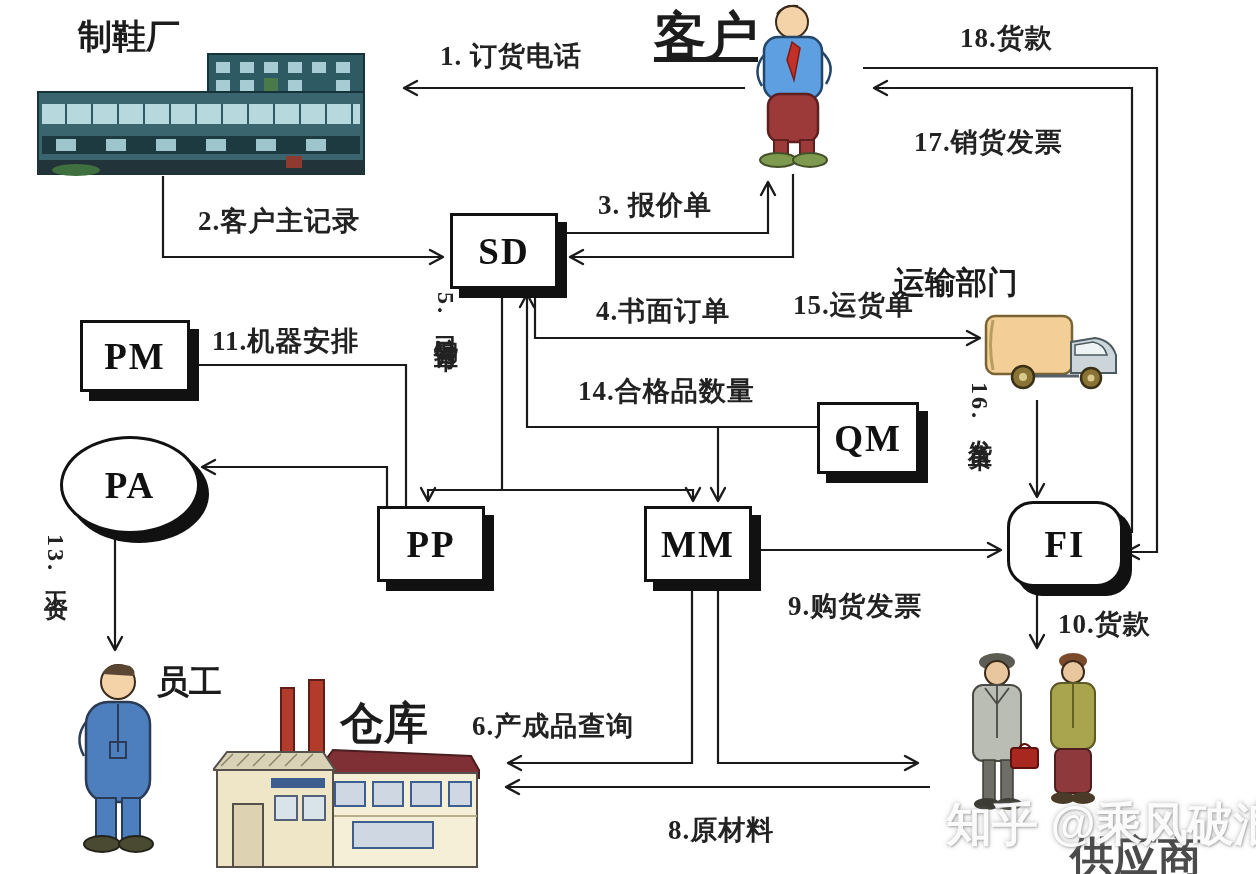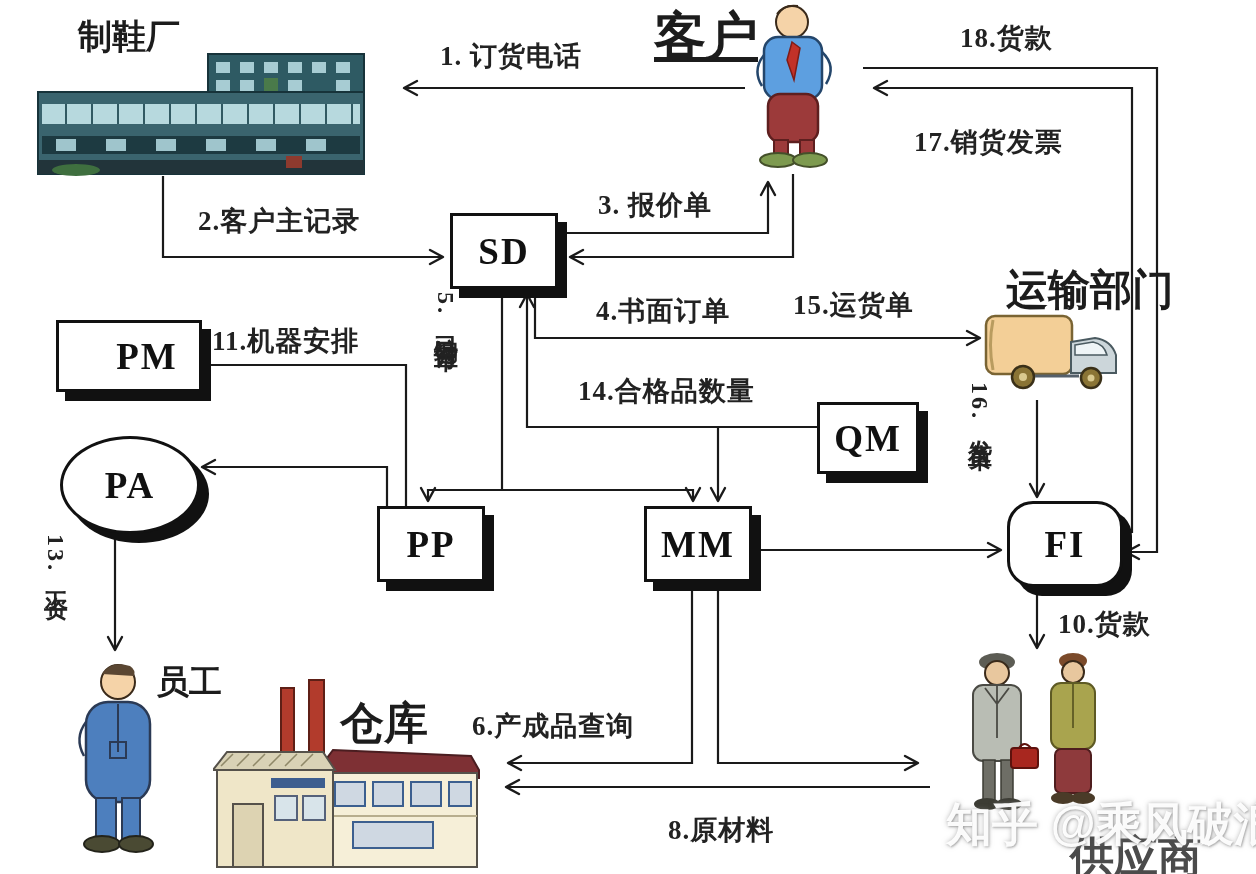--- a/index.html
+++ b/index.html
@@ -184,53 +184,54 @@
     <rect x="96" y="35" width="44" height="66" rx="10" fill="#a9a44e" stroke="#5e5a24" stroke-width="2"></rect>
     <path d="M118 35 V80" stroke="#5e5a24" stroke-width="1.8"></path>
     <rect x="100" y="101" width="36" height="44" rx="6" fill="#8e3a3c" stroke="#4e1d1e" stroke-width="2"></rect>
     <ellipse cx="108" cy="150" rx="12" ry="6" fill="#4a3b28"></ellipse>
     <ellipse cx="128" cy="150" rx="12" ry="6" fill="#4a3b28"></ellipse>
   </svg>
 
   <div class="node-box" style="left:450px;top:213px;width:102px;height:70px;">
     <span class="node-letter">SD</span>
   </div>
-  <div class="node-box" style="left:56px;top:320px;width:104px;height:66px;padding-left:36px;">
+  <div class="node-box" style="left:80px;top:320px;width:104px;height:66px;">
     <span class="node-letter">PM</span>
   </div>
   <div class="node-box ellipse" style="left:60px;top:436px;width:134px;height:92px;">
     <span class="node-letter">PA</span>
   </div>
   <div class="node-box" style="left:377px;top:506px;width:102px;height:70px;">
     <span class="node-letter">PP</span>
   </div>
   <div class="node-box" style="left:644px;top:506px;width:102px;height:70px;">
     <span class="node-letter">MM</span>
   </div>
   <div class="node-box" style="left:817px;top:402px;width:96px;height:66px;">
     <span class="node-letter">QM</span>
   </div>
   <div class="node-box rounded" style="left:1007px;top:501px;width:110px;height:80px;">
     <span class="node-letter">FI</span>
   </div>
 
   <div class="node-title" style="left:78px;top:14px;font-size:34px;">制鞋厂</div>
   <div class="node-title" style="left:654px;top:2px;font-size:52px;text-decoration:underline;">客户</div>
-  <div class="node-title" style="left:1006px;top:262px;font-size:42px;">运输部门</div>
+  <div class="node-title" style="left:894px;top:262px;font-size:31px;">运输部门</div>
   <div class="node-title" style="left:340px;top:694px;font-size:44px;">仓库</div>
   <div class="node-title" style="left:156px;top:660px;font-size:33px;">员工</div>
   <div class="node-title supplier-title" style="left:1070px;top:828px;font-size:44px;">供应商</div>
 
   <div class="edge-label" style="left:440px;top:38px;">1.  订货电话</div>
   <div class="edge-label" style="left:198px;top:203px;">2.客户主记录</div>
   <div class="edge-label" style="left:598px;top:187px;">3.  报价单</div>
   <div class="edge-label" style="left:596px;top:293px;">4.书面订单</div>
   <div class="edge-label" style="left:793px;top:287px;">15.运货单</div>
   <div class="edge-label" style="left:578px;top:373px;">14.合格品数量</div>
   <div class="edge-label" style="left:212px;top:323px;">11.机器安排</div>
+  <div class="edge-label" style="left:788px;top:588px;">9.购货发票</div>
   <div class="edge-label" style="left:1058px;top:606px;">10.货款</div>
   <div class="edge-label" style="left:914px;top:124px;">17.销货发票</div>
   <div class="edge-label" style="left:960px;top:20px;">18.货款</div>
   <div class="edge-label" style="left:472px;top:708px;">6.产成品查询</div>
   <div class="edge-label" style="left:668px;top:812px;">8.原材料</div>
   <div class="v-label" style="left:430px;top:292px;">5.已编号订单</div>
   <div class="v-label" style="left:40px;top:534px;">13.工资</div>
   <div class="v-label" style="left:964px;top:382px;">16.发货单</div>
 
   <div class="watermark">知乎 @乘风破浪</div>

